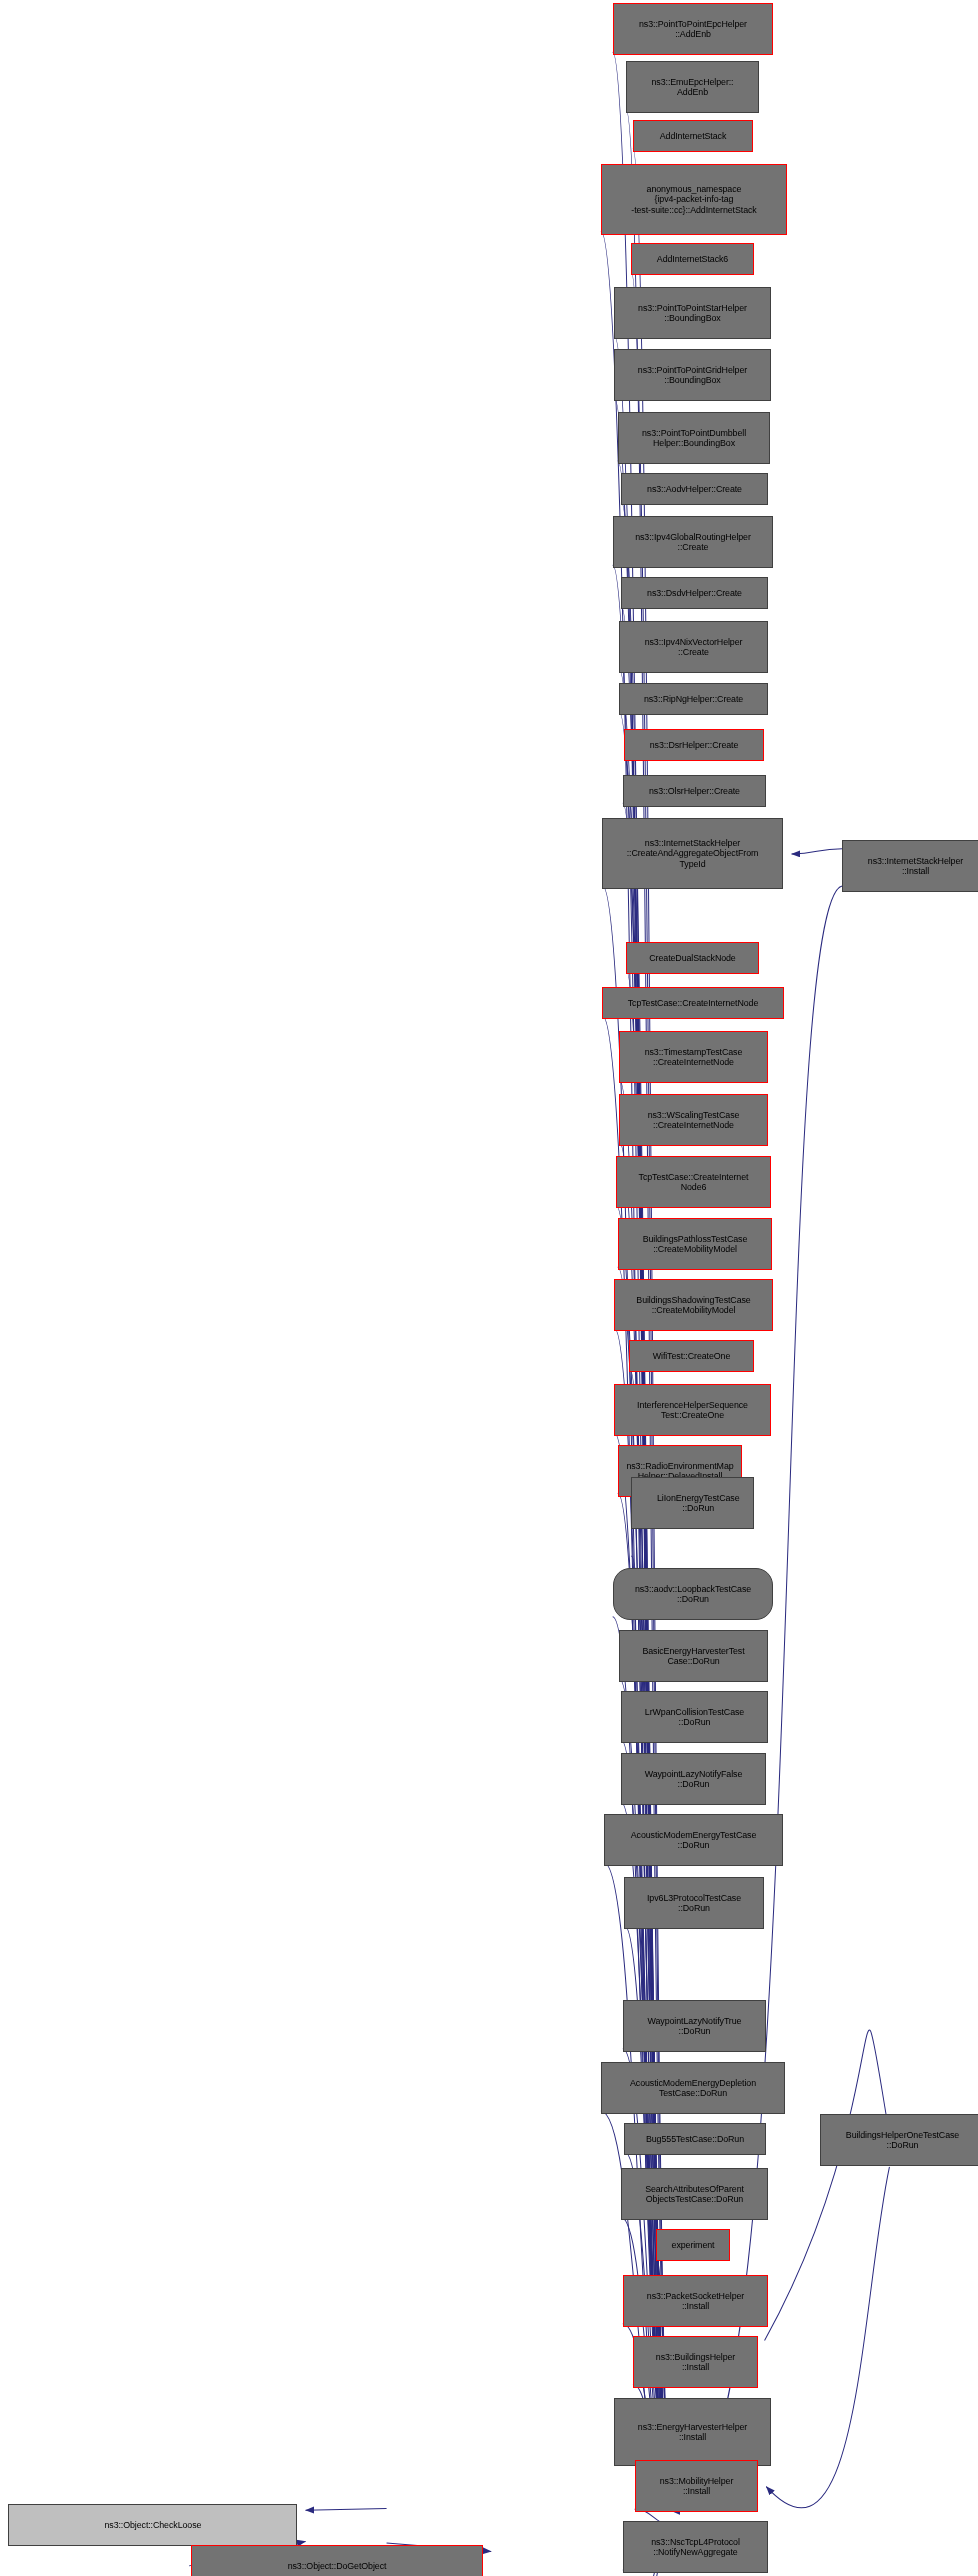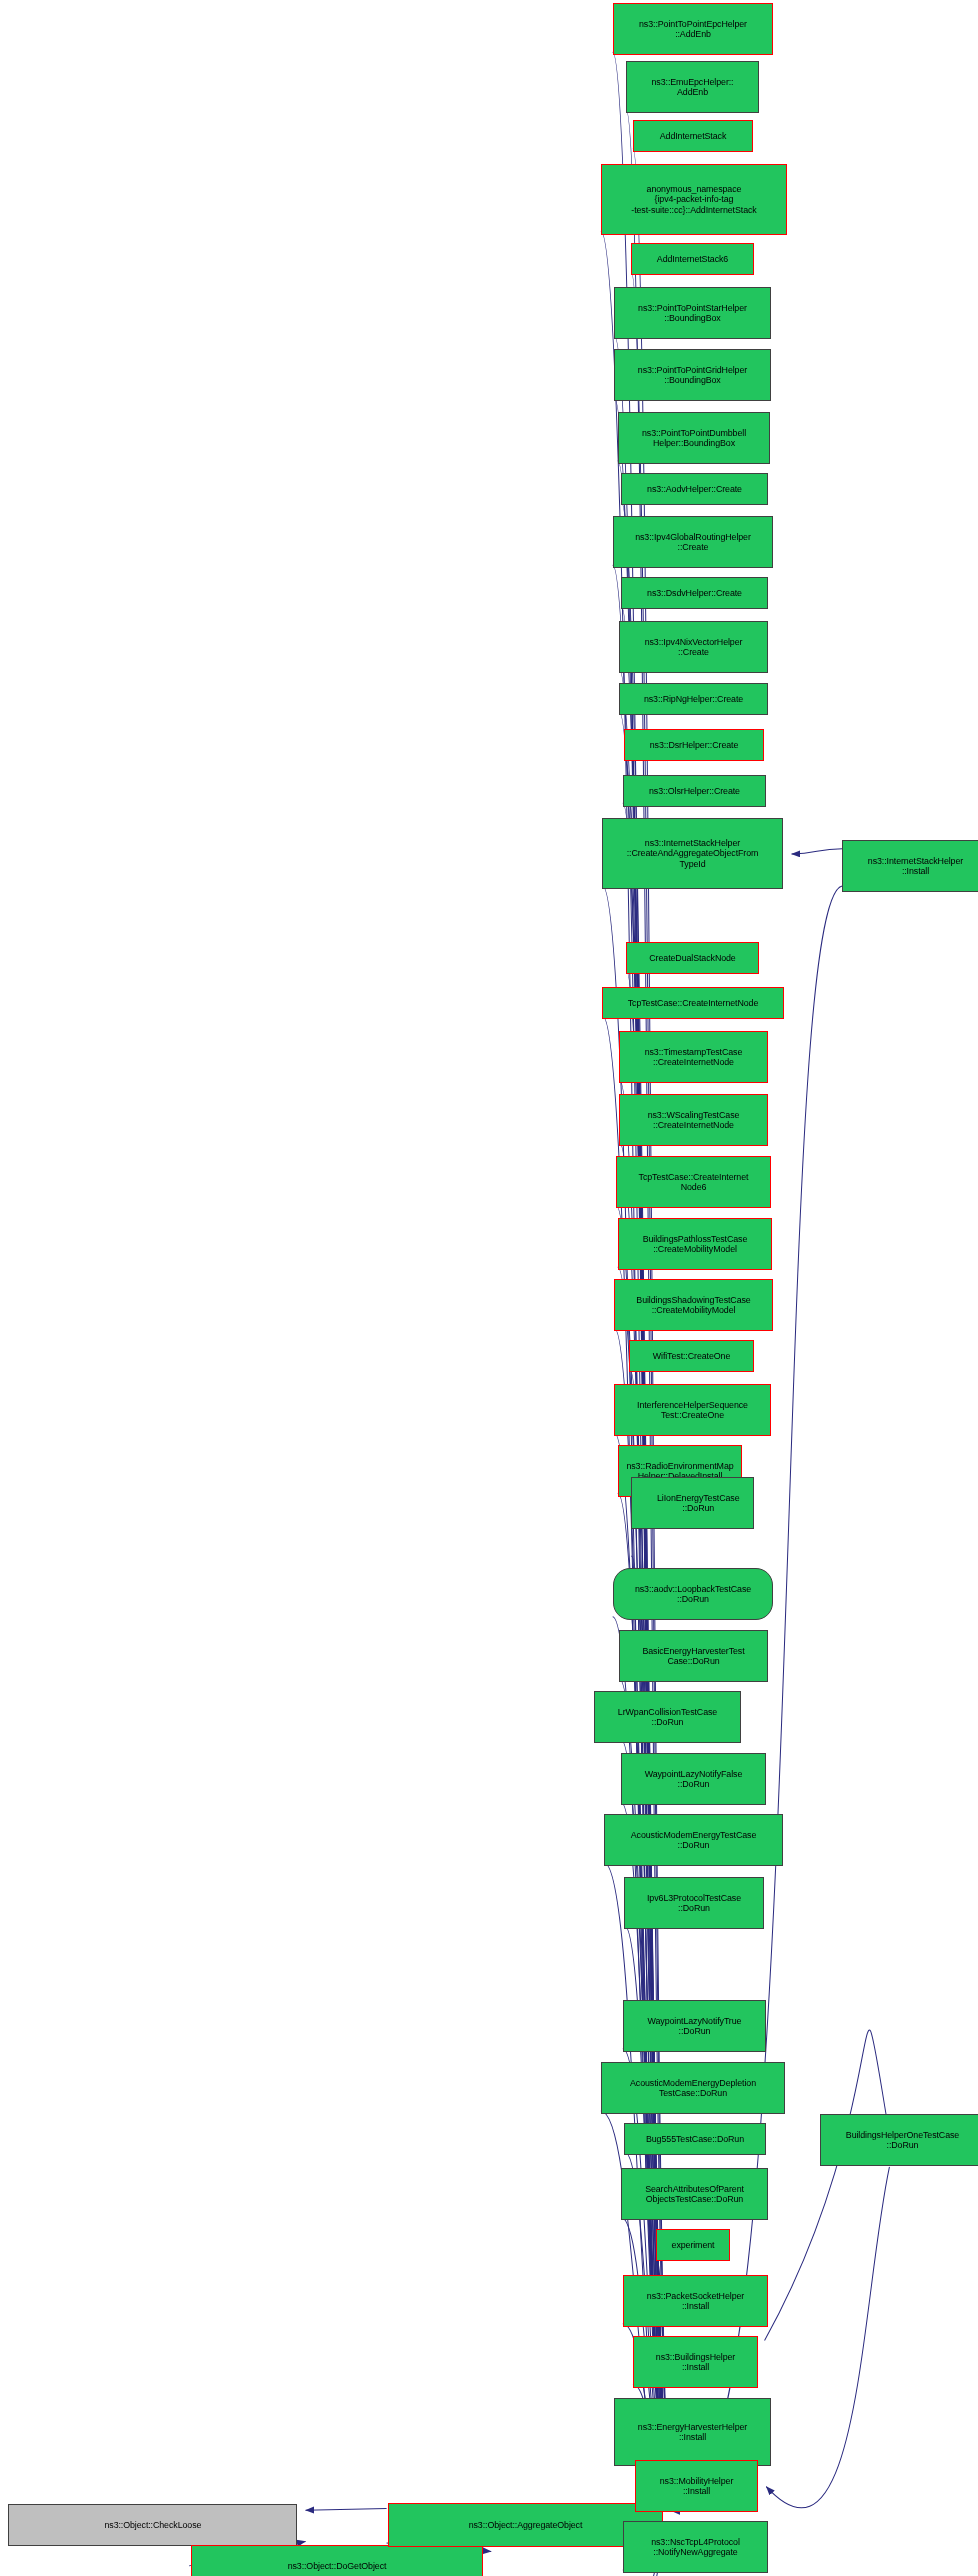--- a/index.html
+++ b/index.html
@@ -12,21 +12,21 @@
     overflow:hidden;
   }
   #edges{position:absolute;left:0;top:0;width:979px;height:2576px;}
   .node{
     position:absolute;
     box-sizing:border-box;
     display:flex;
     align-items:center;
     justify-content:center;
     text-align:center;
-    background:#22c55e;
+    background:#737373;
     border:0.8px solid #404040;
     color:#000000;
     font-size:8.9px;
     line-height:10.5px;
     letter-spacing:-0.1px;
     white-space:pre-line;
     padding:0 2.5px;
     z-index:5;
   }
   .node.red{border:0.8px solid #ff0000;}
@@ -93,21 +93,20 @@
       <line x1="458" y1="2973" x2="362" y2="2975" stroke="#2a2a7f" stroke-width="1.2" marker-end="url(#ah)"></line>
       <line x1="224" y1="3041" x2="362" y2="3012" stroke="#2a2a7f" stroke-width="1.2" marker-end="url(#ah)"></line>
       <line x1="458" y1="3014" x2="582" y2="3024" stroke="#2a2a7f" stroke-width="1.2" marker-end="url(#ah)"></line>
       <path d="M998,1006 C968,1006 968,1012 938,1012" stroke="#2a2a7f" stroke-width="1.2" fill="none" marker-end="url(#ah)"></path>
       <path d="M998,1050 C908,1068 966,2982 796,2976" stroke="#2a2a7f" stroke-width="1.2" fill="none" marker-end="url(#ah)"></path>
       <path d="M1050,2506 C1010,2266 1058,2499 906,2774" stroke="#2a2a7f" stroke-width="1.2" fill="none"></path>
       <path d="M1054,2568 C1020,2728 1018,3067 908,2947" stroke="#2a2a7f" stroke-width="1.2" fill="none" marker-end="url(#ah)"></path>
     </svg>
 <div class="node current" style="left: 8.4px; top: 2504px; width: 289px; height: 42px;">ns3::Object::CheckLoose</div>
     <div class="node red" style="left: 191px; top: 2545px; width: 292px; height: 42px;">ns3::Object::DoGetObject</div>
-    <div class="node red" style="left: 388px; top: 2503px; width: 275px; height: 44px;">ns3::Object::AggregateObject</div>
     <div class="node red" style="left: 613px; top: 3.4px; width: 160px; height: 52px;">ns3::PointToPointEpcHelper
 ::AddEnb</div>
     <div class="node" style="left: 626px; top: 61px; width: 133px; height: 52px;">ns3::EmuEpcHelper::
 AddEnb</div>
     <div class="node red" style="left: 633px; top: 120px; width: 120px; height: 32px;">AddInternetStack</div>
     <div class="node red" style="left: 601px; top: 164px; width: 186px; height: 71px;">anonymous_namespace
 {ipv4-packet-info-tag
 -test-suite::cc}::AddInternetStack</div>
     <div class="node red" style="left: 631px; top: 243px; width: 123px; height: 32px;">AddInternetStack6</div>
     <div class="node" style="left: 614px; top: 287px; width: 157px; height: 52px;">ns3::PointToPointStarHelper
@@ -144,21 +143,21 @@
     <div class="node red" style="left: 614px; top: 1384px; width: 157px; height: 52px;">InterferenceHelperSequence
 Test::CreateOne</div>
     <div class="node red" style="left: 618px; top: 1445px; width: 124px; height: 52px;">ns3::RadioEnvironmentMap
 Helper::DelayedInstall</div>
     <div class="node" style="left: 631px; top: 1477px; width: 123px; height: 52px; padding-left: 14px;">LiIonEnergyTestCase
 ::DoRun</div>
     <div class="node" style="left: 613px; top: 1568px; width: 160px; height: 52px; border-radius: 17px;">ns3::aodv::LoopbackTestCase
 ::DoRun</div>
     <div class="node" style="left: 619px; top: 1630px; width: 149px; height: 52px;">BasicEnergyHarvesterTest
 Case::DoRun</div>
-    <div class="node" style="left: 594px; top: 1691px; width: 147px; height: 52px;">LrWpanCollisionTestCase
+    <div class="node" style="left: 621px; top: 1691px; width: 147px; height: 52px;">LrWpanCollisionTestCase
 ::DoRun</div>
     <div class="node" style="left: 621px; top: 1753px; width: 145px; height: 52px;">WaypointLazyNotifyFalse
 ::DoRun</div>
     <div class="node" style="left: 604px; top: 1814px; width: 179px; height: 52px;">AcousticModemEnergyTestCase
 ::DoRun</div>
     <div class="node" style="left: 624px; top: 1877px; width: 140px; height: 52px;">Ipv6L3ProtocolTestCase
 ::DoRun</div>
     <div class="node" style="left: 623px; top: 2000px; width: 143px; height: 52px;">WaypointLazyNotifyTrue
 ::DoRun</div>
     <div class="node" style="left: 601px; top: 2062px; width: 184px; height: 52px;">AcousticModemEnergyDepletion

